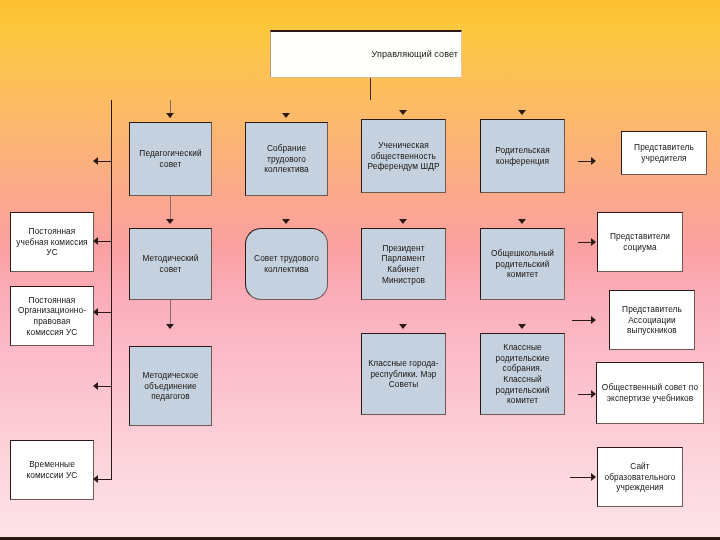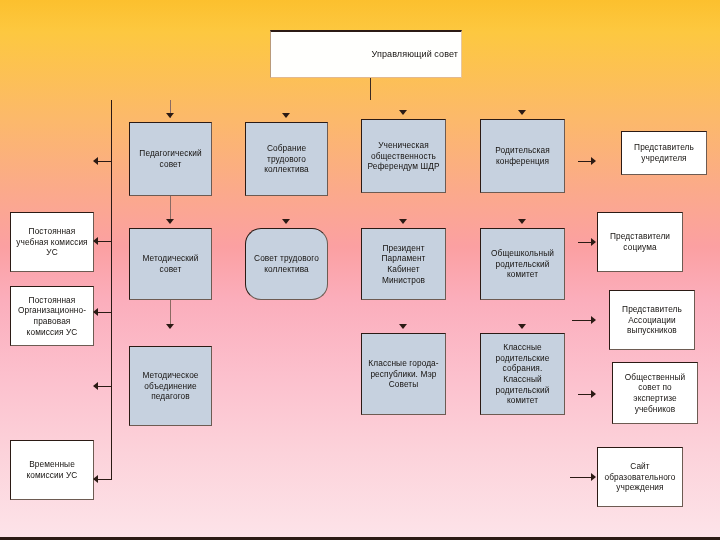--- a/index.html
+++ b/index.html
@@ -218,21 +218,21 @@
   </div>
 
   <div class="hline" style="left:572px; top:320px; width:23px;"></div>
   <div class="arrow-right" style="left:591px; top:316px;"></div>
   <div class="node white" style="left:597px; top:290px; width:86px; height:60px;margin-left:12px;">
     <span>Представитель Ассоциации выпускников</span>
   </div>
 
   <div class="hline" style="left:578px; top:394px; width:17px;"></div>
   <div class="arrow-right" style="left:591px; top:390px;"></div>
-  <div class="node white" style="left:612px; top:362px; width:86px; height:62px;">
+  <div class="node white" style="left:596px; top:362px; width:108px; height:62px;">
     <span>Общественный совет по экспертизе учебников</span>
   </div>
 
   <div class="hline" style="left:570px; top:477px; width:25px;"></div>
   <div class="arrow-right" style="left:591px; top:473px;"></div>
   <div class="node white" style="left:597px; top:447px; width:86px; height:60px;justify-content:center;">
     <span>Сайт образовательного учреждения</span>
   </div>
 
 </div>

